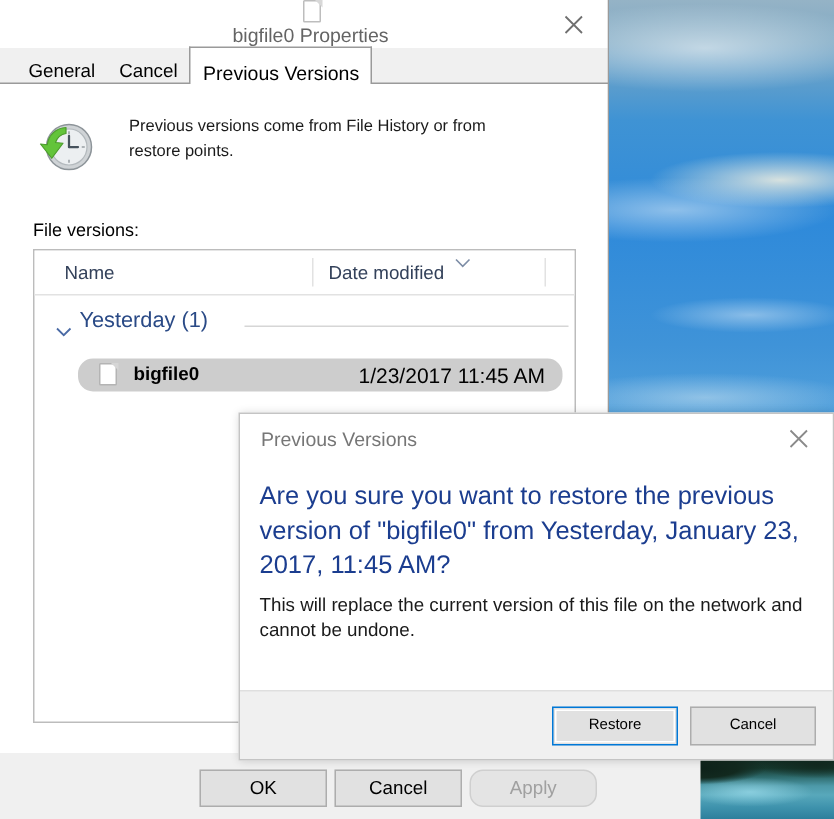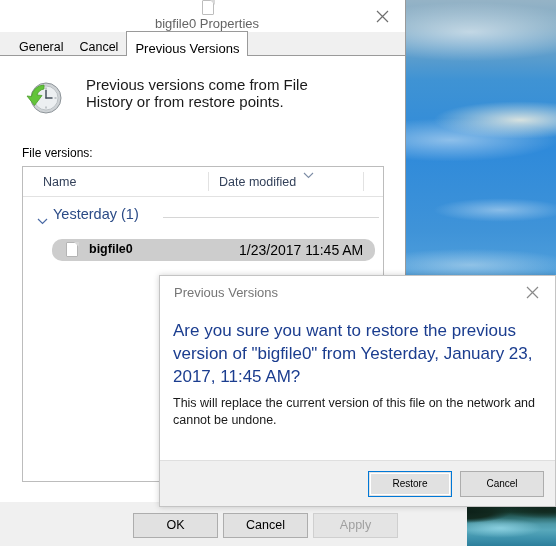--- a/index.html
+++ b/index.html
@@ -183,21 +183,21 @@
   #info-row {
     position: absolute;
     left: 22px; top: 20px;
     width: 360px;
     display: flex;
     align-items: flex-start;
   }
   #clock-icon { width: 44px; height: 44px; flex: none; position: relative; }
   #info-text {
     margin-left: 20px;
-    font-size: 15px;
+    font-size: 11px;
     color: #1a1a1a;
     line-height: 17px;
     width: 262px;
   }
 
   #file-versions-label {
     position: absolute;
     left: 22px; top: 90px;
     font-size: 12px;
     color: #000;
@@ -324,21 +324,21 @@
     border: 1px solid #adadad;
     box-sizing: border-box;
     font-size: 12.5px;
     color: #000000;
     text-align: center;
     line-height: 23px;
     font-family: "Liberation Sans", sans-serif;
   }
   #btn-ok { left: 133px; }
   #btn-cancel { left: 223px; }
-  #btn-apply { left: 313px; color: #a0a0a0; border-color: #cfcfcf; background: #e4e4e4; }
+  #btn-apply { left: 313px; color: #a0a0a0; border-color: #cfcfcf; background: #e4e4e4; border-radius: 9px; }
 
   
   #dialog {
     position: absolute;
     left: 159px; top: 275px;
     width: 397px;
     height: 232px;
     background: #ffffff;
     border: 1px solid #c4c4c4;
     box-sizing: border-box;

